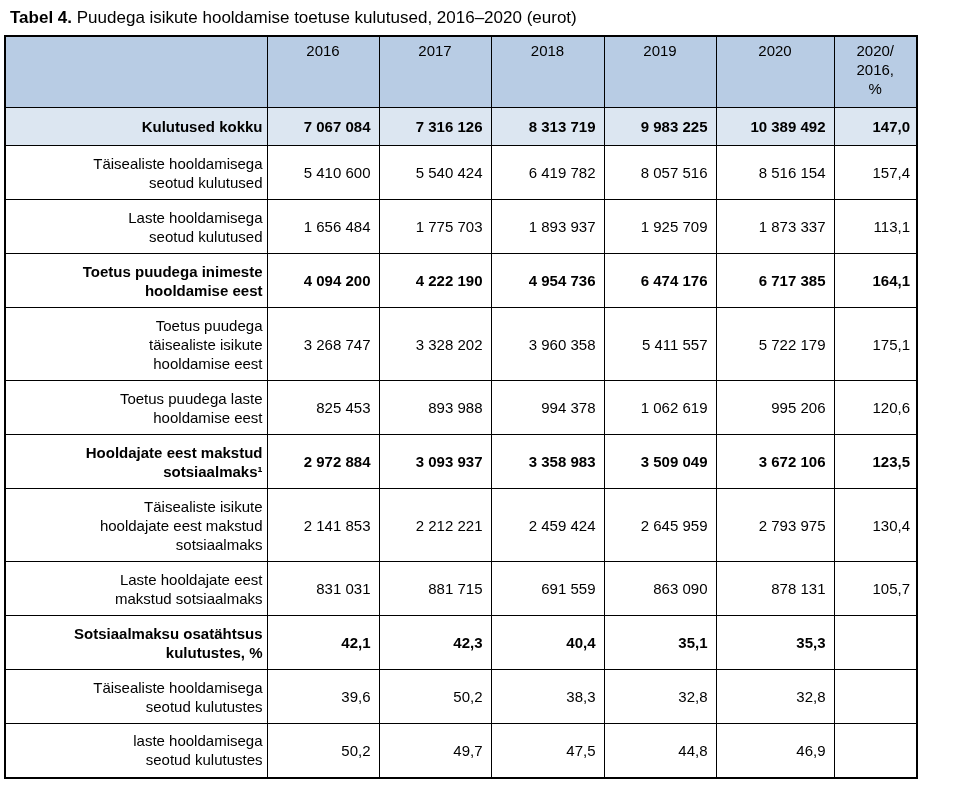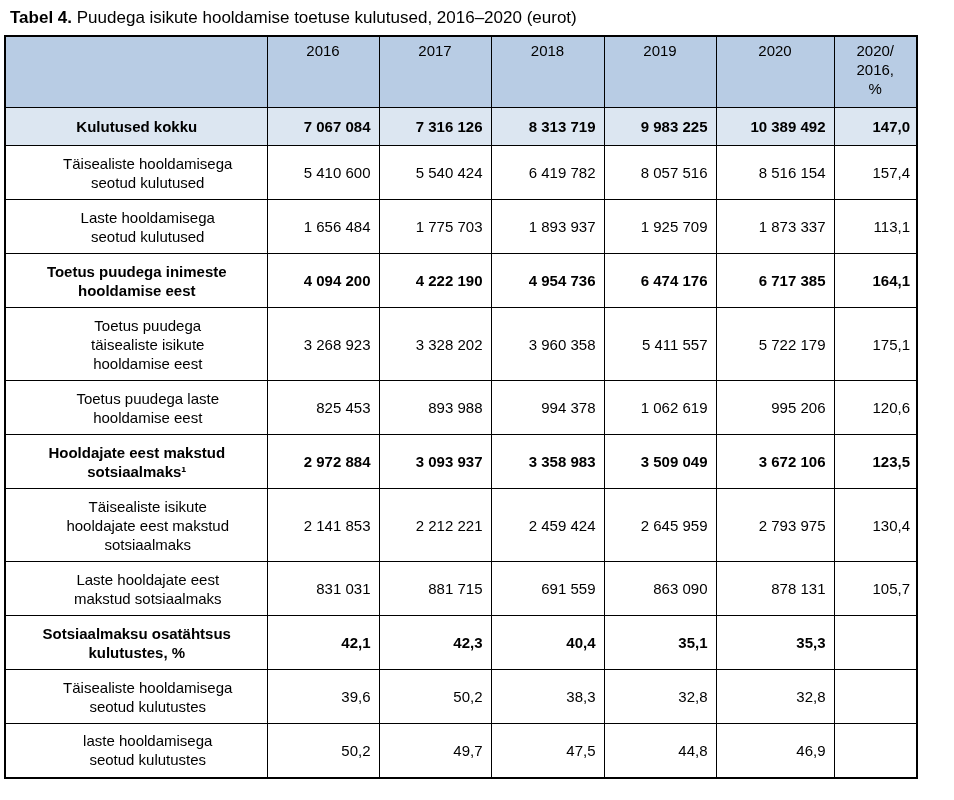--- a/index.html
+++ b/index.html
@@ -44,21 +44,21 @@
     background: #b8cce4;
     font-weight: 400;
     text-align: center;
     vertical-align: top;
     padding: 4px 2px 0 2px;
     height: 66px;
     line-height: 19px;
   }
   th.ratio-head { white-space: pre-line; }
   td.lbl {
-    text-align: center;
+    text-align: right;
     vertical-align: middle;
     padding: 3px 4px 3px 5px;
     line-height: 19px;
     white-space: pre-line;
   }
   tr.indent td.lbl { padding-left: 27px; }
   td.num {
     text-align: right;
     vertical-align: middle;
     padding: 3px 8px 3px 2px;
@@ -143,21 +143,21 @@
         <td class="num">4 954 736</td>
         <td class="num">6 474 176</td>
         <td class="num">6 717 385</td>
         <td class="num pct">164,1</td>
       </tr>
 
       <tr class="indent h73">
         <td class="lbl">Toetus puudega
 täisealiste isikute
 hooldamise eest</td>
-        <td class="num">3 268 923</td>
+        <td class="num">3 268 747</td>
         <td class="num">3 328 202</td>
         <td class="num">3 960 358</td>
         <td class="num">5 411 557</td>
         <td class="num">5 722 179</td>
         <td class="num pct">175,1</td>
       </tr>
 
       <tr class="indent h54">
         <td class="lbl">Toetus puudega laste
 hooldamise eest</td>

